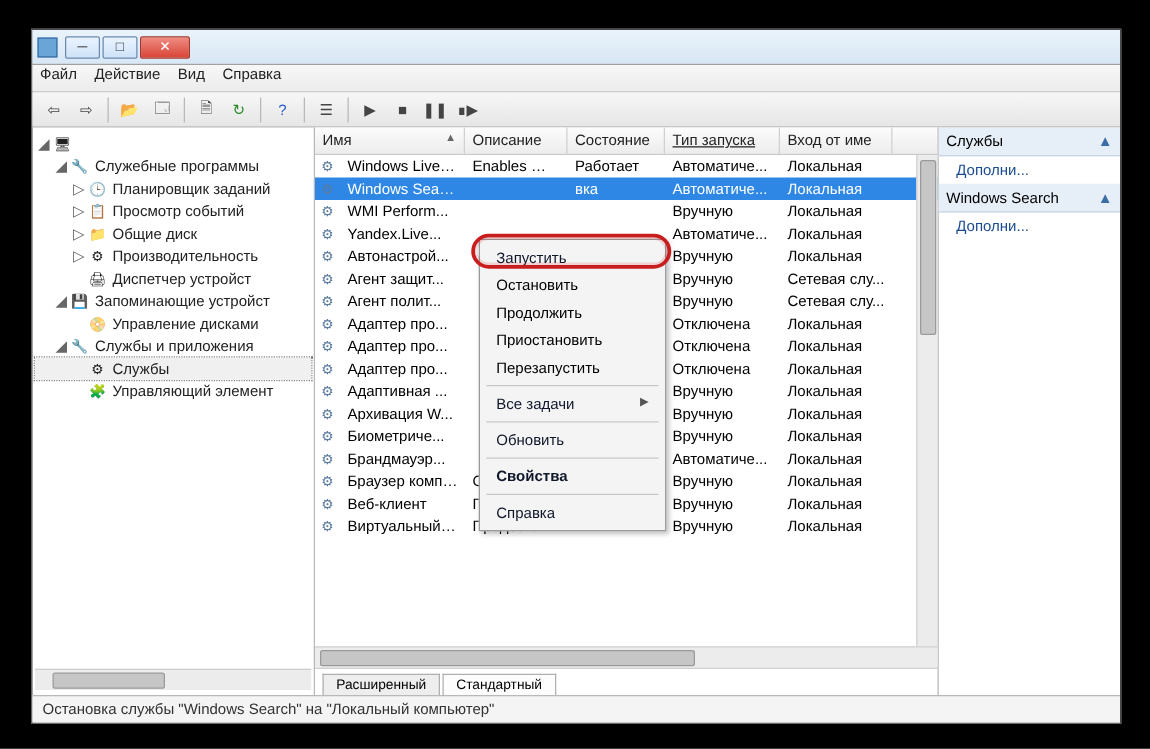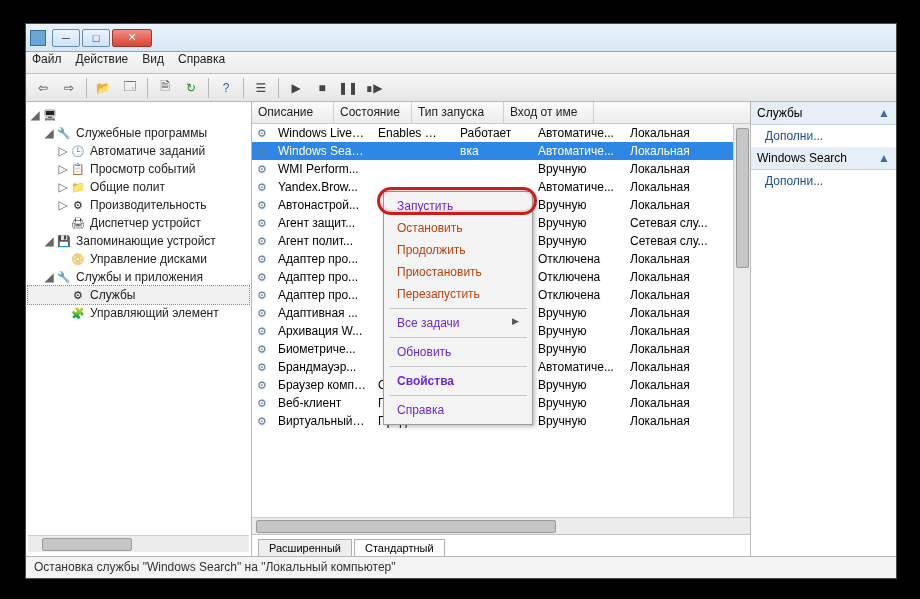--- a/index.html
+++ b/index.html
@@ -38,22 +38,22 @@
   .tab { padding:2px 10px; border:1px solid #b0b0b0; border-bottom:none; margin-right:2px; background:#fdfdfd; font-size:11px; }
   .tab.inactive { background:#eee;text-align:center; }
   .actions { width:146px; border-left:1px solid #b8b8b8; display:flex; flex-direction:column; }
   .actions .hdr { background:linear-gradient(#fcfcfc,#ececec); border-bottom:1px solid #c9c9c9; padding:3px 6px; }
   .actions .sec { background:#e6eef8; padding:4px 6px; border-bottom:1px solid #c8d4e4; display:flex; justify-content:space-between; align-items:center; }
   .actions .item { padding:4px 14px; color:#1a4d8f; }
   .statusbar { height:22px; border-top:1px solid #b8b8b8; background:#f4f4f4; padding:3px 8px; color:#333; }
   .hscroll { height:17px; background:#ececec; border-top:1px solid #cfcfcf; position:relative;}
   .hthumb { position:absolute; top:2px; height:13px; background:#c6c6c6; border:1px solid #9a9a9a; border-radius:2px;}
   .ctxmenu { position:absolute; background:#f4f4f4; border:1px solid #9a9a9a; box-shadow:2px 2px 4px rgba(0,0,0,.25); width:150px; padding:3px; }
-  .ctxmenu .mi { padding:4px 10px; color:#6d28d9; }
-  .ctxmenu .mi.dis { color:#c2410c; }
+  .ctxmenu .mi { padding:4px 10px; color:#0f172a; }
+  .ctxmenu .mi.dis { color:#000000; }
   .ctxmenu .mi.sub:after { content:"▶"; float:right; font-size:9px;color:#555; }
   .ctxmenu .sep { height:1px;background:#c8c8c8;margin:3px 2px; }
   .ctxmenu .mi.bold { font-weight:bold; }
   .highlight-ring { position:absolute; border:3px solid #c81e1e; border-radius:14px; box-shadow:0 0 0 2px rgba(200,30,30,.15) inset; pointer-events:none; }
   .treearea { position:relative; height:100%; }
 </style>
 </head>
 <body>
 
 <div class="frame">
@@ -102,31 +102,31 @@
             <span class="ticon">🖥</span>
           </div>
           <div class="tnode ind1">
             <span class="tw">◢</span>
             <span class="ticon">🔧</span>
             <span>Служебные программы</span>
           </div>
           <div class="tnode ind2">
             <span class="tw">▷</span>
             <span class="ticon">🕒</span>
-            <span>Автоматиче заданий</span>
+            <span>Планировщик заданий</span>
           </div>
           <div class="tnode ind2">
             <span class="tw">▷</span>
             <span class="ticon">📋</span>
             <span>Просмотр событий</span>
           </div>
           <div class="tnode ind2">
             <span class="tw">▷</span>
             <span class="ticon">📁</span>
-            <span>Общие полит</span>
+            <span>Общие диск</span>
           </div>
           <div class="tnode ind2">
             <span class="tw">▷</span>
             <span class="ticon">⚙</span>
             <span>Производительность</span>
           </div>
           <div class="tnode ind2">
             <span class="tw"></span>
             <span class="ticon">🖨</span>
             <span>Диспетчер устройст</span>
@@ -157,23 +157,24 @@
             <span>Управляющий элемент</span>
           </div>
           <div class="hscroll" style="position: absolute; bottom: 0px; left: 0px; width: 100%;">
             <div class="hthumb" style="left:14px;width:90px"></div>
           </div>
         </div>
     </div>
 
     <div class="listwrap">
       <div class="cols" id="cols">
+          <div class="col sort" style="width: 120px;">Имя</div>
           <div class="col" style="width: 82px;">Описание</div>
           <div class="col" style="width: 78px;">Состояние</div>
-          <div class="col" style="width: 92px;">Тип запуска</div>
+          <div class="col" style="width: 92px; text-decoration: underline;">Тип запуска</div>
           <div class="col" style="width: 90px;">Вход от име</div>
         </div>
       <div class="rows" id="rows">
         <div class="row">
             <span class="gear">⚙</span>
             <span class="cell" style="width:100px">Windows Live ID S...</span>
             <span class="cell" style="width:82px">Enables Wi...</span>
             <span class="cell" style="width:78px">Работает</span>
             <span class="cell" style="width:92px">Автоматиче...</span>
             <span class="cell" style="width:90px">Локальная</span>
@@ -189,21 +190,21 @@
           <div class="row">
             <span class="gear">⚙</span>
             <span class="cell" style="width:100px">WMI Perform...</span>
             <span class="cell" style="width:82px"></span>
             <span class="cell" style="width:78px"></span>
             <span class="cell" style="width:92px">Вручную</span>
             <span class="cell" style="width:90px">Локальная</span>
           </div>
           <div class="row">
             <span class="gear">⚙</span>
-            <span class="cell" style="width:100px">Yandex.Brow...</span>
+            <span class="cell" style="width:100px">Yandex.Live...</span>
             <span class="cell" style="width:82px"></span>
             <span class="cell" style="width:78px"></span>
             <span class="cell" style="width:92px">Автоматиче...</span>
             <span class="cell" style="width:90px">Локальная</span>
           </div>
           <div class="row">
             <span class="gear">⚙</span>
             <span class="cell" style="width:100px">Автонастрой...</span>
             <span class="cell" style="width:82px"></span>
             <span class="cell" style="width:78px"></span>

